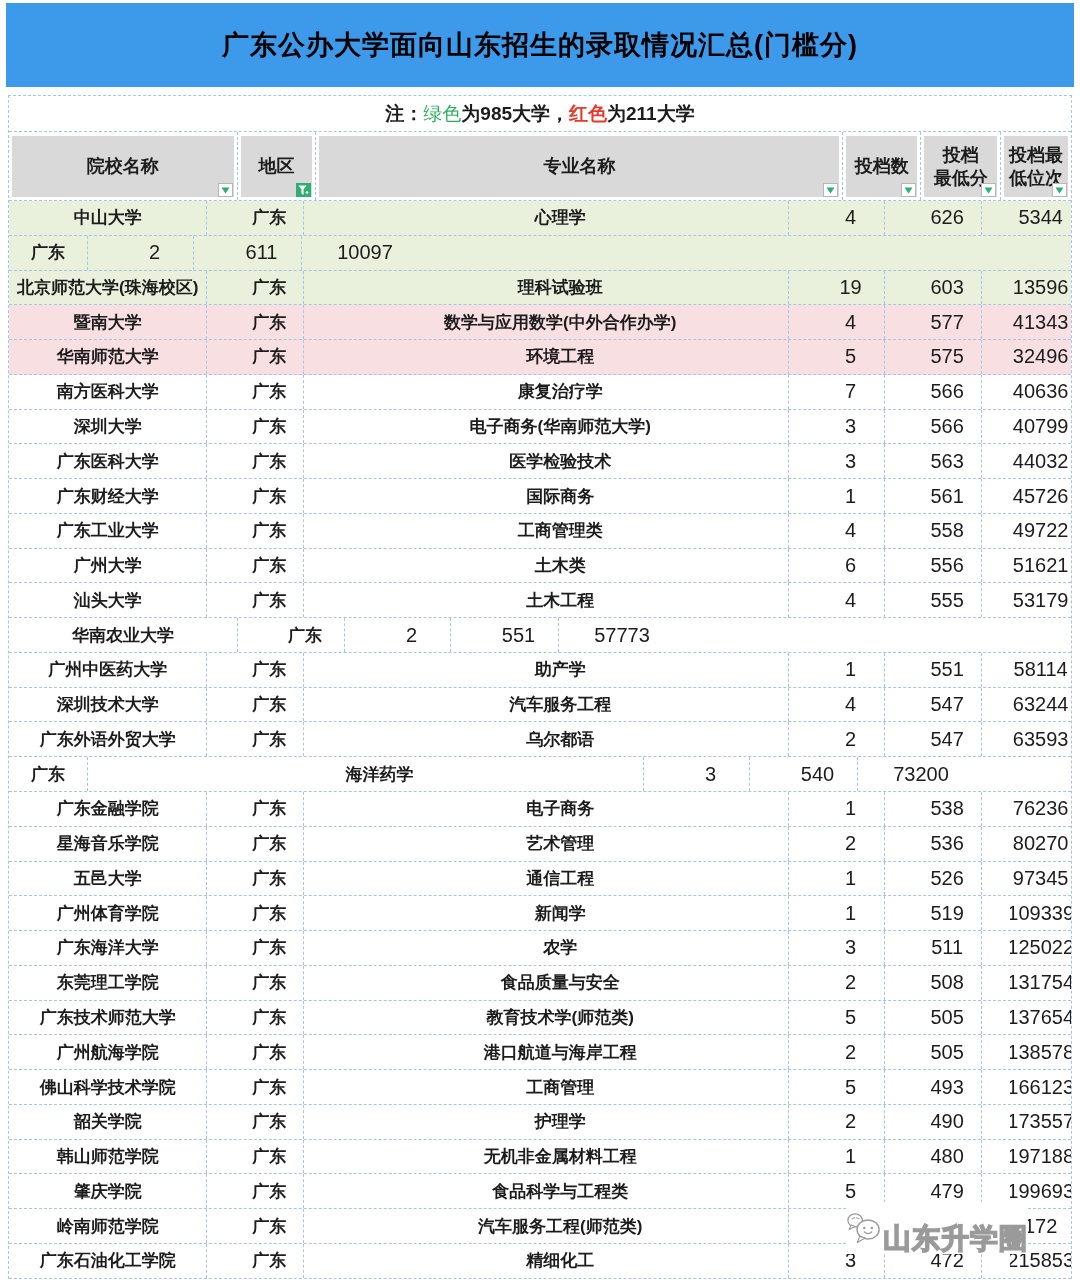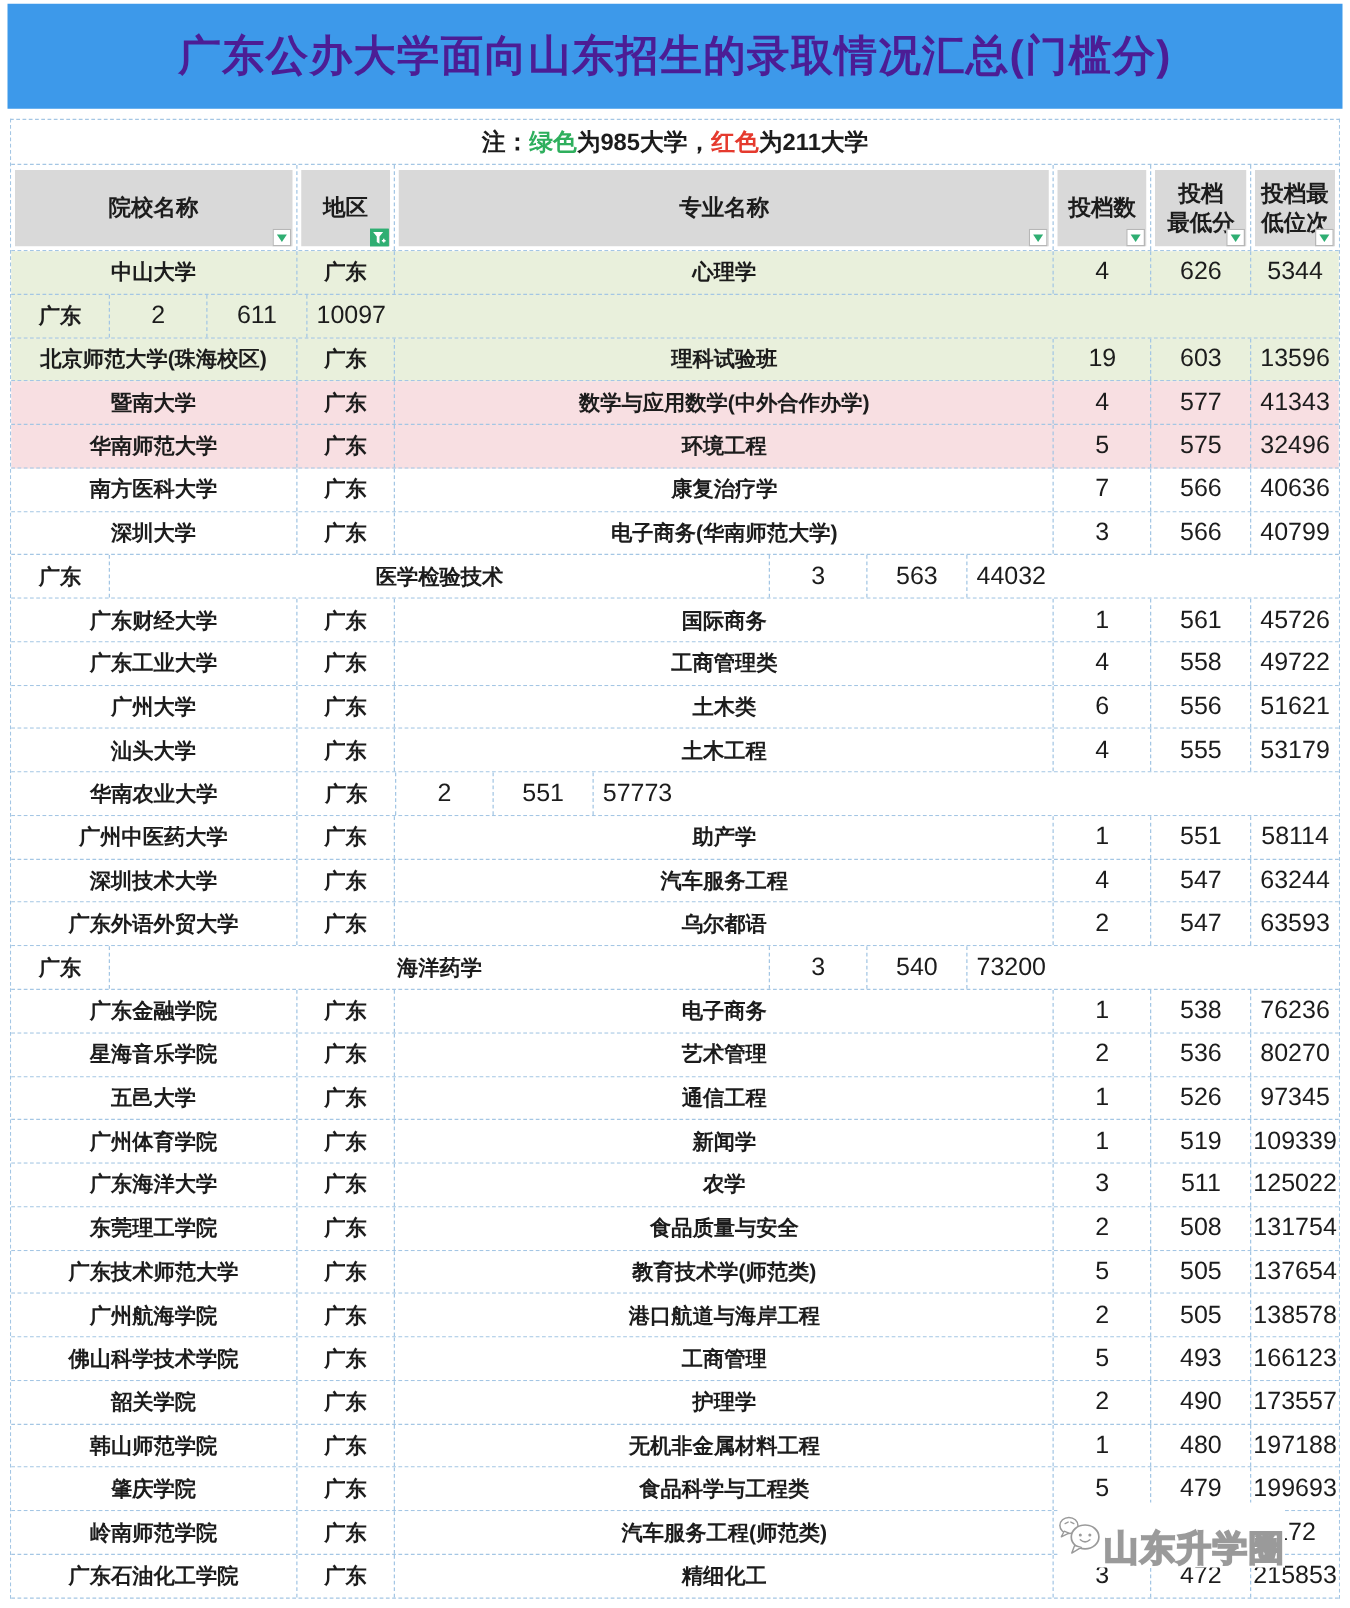--- a/index.html
+++ b/index.html
@@ -12,45 +12,45 @@
     --ink:#1c1c1c;
   }
   *{box-sizing:border-box;margin:0;padding:0;}
   html,body{background:#fff;}
   body{font-family:"Liberation Sans","DejaVu Sans",sans-serif;color:var(--ink);}
   .page{position:relative;width:1080px;height:1286px;background:#fff;overflow:hidden;}
 
   
   .title-bar{margin:3px 6px 8px 6px;height:84px;background:var(--blue);
     display:flex;align-items:center;justify-content:center;}
-  .title-bar span{color:#4c1d95;font-size:34px;font-weight:700;letter-spacing:1px;}
+  .title-bar span{color:#000000;font-size:27px;font-weight:700;letter-spacing:1px;}
 
   
   .table-wrap{position:relative;margin-left:8px;width:1064px;
     border:1px dashed var(--grid);border-bottom:none;background:#fff;}
 
   .note-row{height:36px;border-bottom:1px dashed var(--grid);
     display:flex;align-items:center;justify-content:center;
     font-size:19px;font-weight:600;background:#fff;}
-  .note-row .g{color:#2eaf5d;font-weight:700;}
+  .note-row .g{color:#2eaf5d;font-weight:400;}
   .note-row .r{color:#e53a2e;font-weight:700;}
 
   .header-row{height:69px;display:flex;border-bottom:1px dashed var(--grid);background:#fff;}
   .hcell{position:relative;height:100%;}
   .hcell:not(:last-child){border-right:1px dashed var(--grid);}
   .hbox{position:absolute;left:3px;right:3px;top:4px;bottom:3px;background:var(--hdr-gray);
     display:flex;align-items:center;justify-content:center;}
   .hlabel{font-size:18px;font-weight:700;text-align:center;white-space:pre-line;line-height:1.25;}
   .fbtn{position:absolute;bottom:3px;right:4px;width:15px;height:14px;background:#fff;
     border:1px solid #b7b7b7;display:flex;align-items:center;justify-content:center;cursor:pointer;z-index:2;}
   .fbtn .ico-fun{display:none;}
   .fbtn.funnel{background:var(--accent-green);border-color:var(--accent-green);}
   .fbtn.funnel .ico-fun{display:block;}
 
-  .trow{height:34.77px;display:flex;border-bottom:1px dashed var(--grid);background:#fff;}
+  .trow{height:34.77px;display:flex;border-bottom:1px dashed var(--grid);background:#fff;gap:28px;}
   .trow.type-985{background:var(--green-row);}
   .trow.type-211{background:var(--pink-row);}
   .cell{height:100%;display:flex;align-items:center;justify-content:center;
     font-size:17px;font-weight:600;overflow:hidden;white-space:nowrap;}
   .cell:not(:last-child){border-right:1px dashed var(--grid);}
   .cell.num{font-weight:400;font-size:20px;}
   .c1{width:229px;} .c2{width:79px;} .c3{width:528px;}
   .c4{width:78px;} .c5{width:80px;} .c6{width:70px;}
 
   
@@ -279,20 +279,23 @@
             <span>3</span>
           </div>
     <div class="cell c5 num">
             <span>566</span>
           </div>
     <div class="cell c6 num">
             <span>40799</span>
           </div>
   </div>
         <div class="trow type-none">
+    <div class="cell c1">
+            <span>广东医科大学</span>
+          </div>
     <div class="cell c2">
             <span>广东</span>
           </div>
     <div class="cell c3">
             <span>医学检验技术</span>
           </div>
     <div class="cell c4 num">
             <span>3</span>
           </div>
     <div class="cell c5 num">

